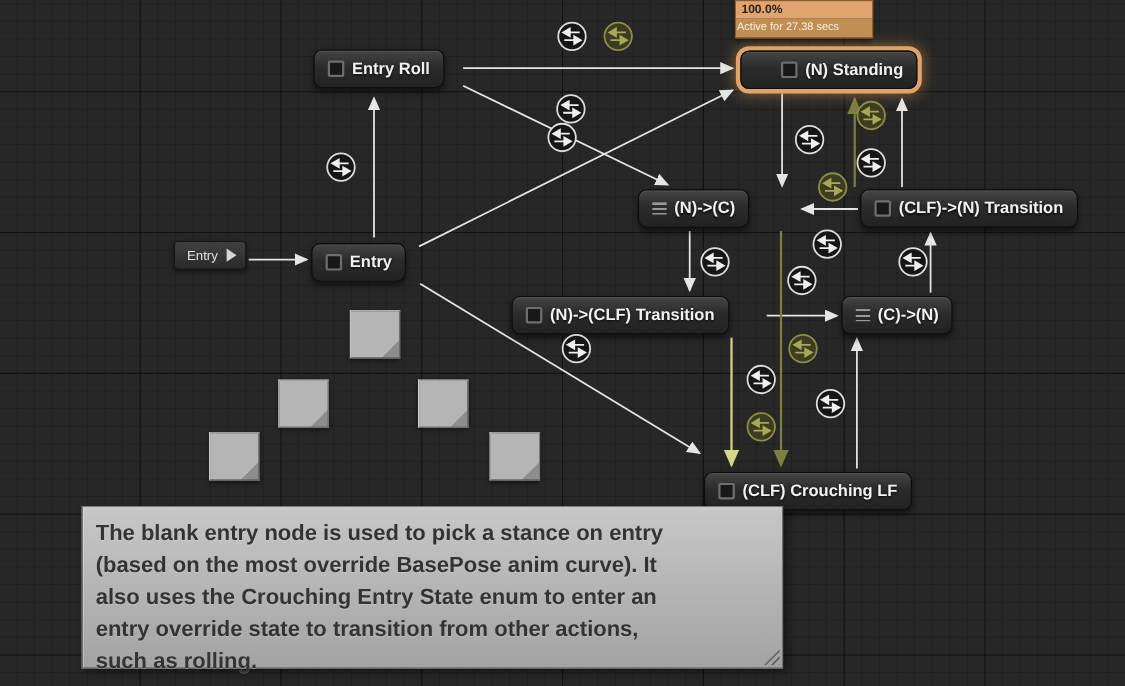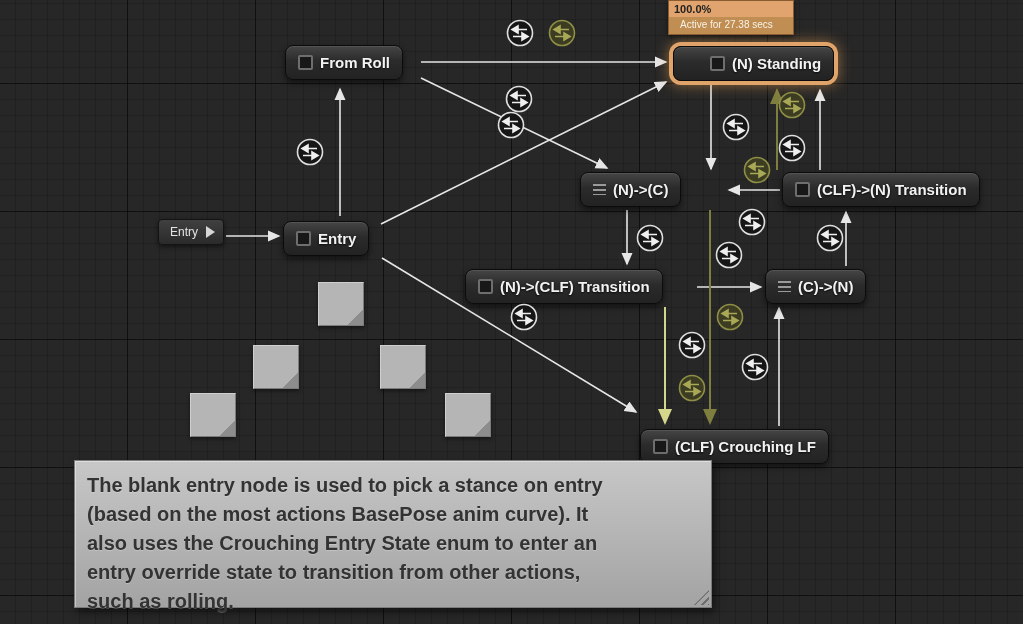--- a/index.html
+++ b/index.html
@@ -51,21 +51,21 @@
   .entry-marker .play{
     width:0;height:0;border-left:9px solid #d6d6d6;
     border-top:6px solid transparent;border-bottom:6px solid transparent;
   }
   .tooltip{
     position:absolute;left:668px;top:0;z-index:6;width:124px;
     border:1px solid #8a5c32;box-shadow:0 2px 5px rgba(0,0,0,.5);
     font-size:11px;line-height:14px;
   }
   .tooltip .pct{background:#e2a46e;color:#222;padding:1px 5px;font-weight:bold;}
-  .tooltip .act{background:#c08d52;color:#f7f2e8;padding:1px 11px 2px;font-size:10px;}
+  .tooltip .act{background:#c08d52;color:#f7f2e8;padding:1px 1px 2px;font-size:10px;}
   .ph-square{
     position:absolute;width:44px;height:42px;z-index:2;
     background:linear-gradient(315deg,#8d8d8d 11px,#b5b5b5 11px);
     border:1px solid #cfcfcf;border-right-color:#7c7c7c;border-bottom-color:#7c7c7c;
     box-shadow:0 2px 4px rgba(0,0,0,.45);
   }
   .comment{
     position:absolute;left:30px;top:460px;width:612px;height:126px;z-index:6;
     background:linear-gradient(#c7c7c7,#a3a3a3);
     border:1px solid #7b7b7b;
@@ -111,21 +111,21 @@
       <line x1="820" y1="170" x2="820" y2="90" stroke="#e6e6e6" stroke-width="1.6" marker-end="url(#arrow-white)"></line>
       <line x1="665" y1="307" x2="665" y2="423" stroke="#d4d68c" stroke-width="2" marker-end="url(#arrow-yellow)"></line>
       <line x1="710" y1="210" x2="710" y2="423" stroke="#7e7e3e" stroke-width="2" marker-end="url(#arrow-olive)"></line>
       <line x1="779" y1="426" x2="779" y2="308" stroke="#e6e6e6" stroke-width="1.6" marker-end="url(#arrow-white)"></line>
       <line x1="382" y1="258" x2="636" y2="412" stroke="#e6e6e6" stroke-width="1.6" marker-end="url(#arrow-white)"></line>
     </svg>
 
   <div id="nodes-layer">
       <div class="node" style="left: 285px; top: 45px;">
         <span class="node-icon"></span>
-        <span class="node-label">From Roll</span>
+        <span class="node-label">Entry Roll</span>
       </div>
       <div class="node selected" style="left: 673px; top: 46px;">
         <span class="node-icon"></span>
         <span class="node-label">(N) Standing</span>
       </div>
       <div class="node conduit" style="left: 580px; top: 172px;">
         <span class="node-icon"></span>
         <span class="node-label">(N)-&gt;(C)</span>
       </div>
       <div class="node" style="left: 782px; top: 172px;">
@@ -237,20 +237,20 @@
     <span class="play"></span>
   </div>
 
   <div class="tooltip">
     <div class="pct">100.0%</div>
     <div class="act">Active for 27.38 secs</div>
   </div>
 
   <div class="comment">
     <div>The blank entry node is used to pick a stance on entry</div>
-    <div>(based on the most actions BasePose anim curve). It</div>
+    <div>(based on the most override BasePose anim curve). It</div>
     <div>also uses the Crouching Entry State enum to enter an</div>
     <div>entry override state to transition from other actions,</div>
     <div>such as rolling.</div>
     <div class="grip"></div>
   </div>
 
 </div>
 
 </body></html>

